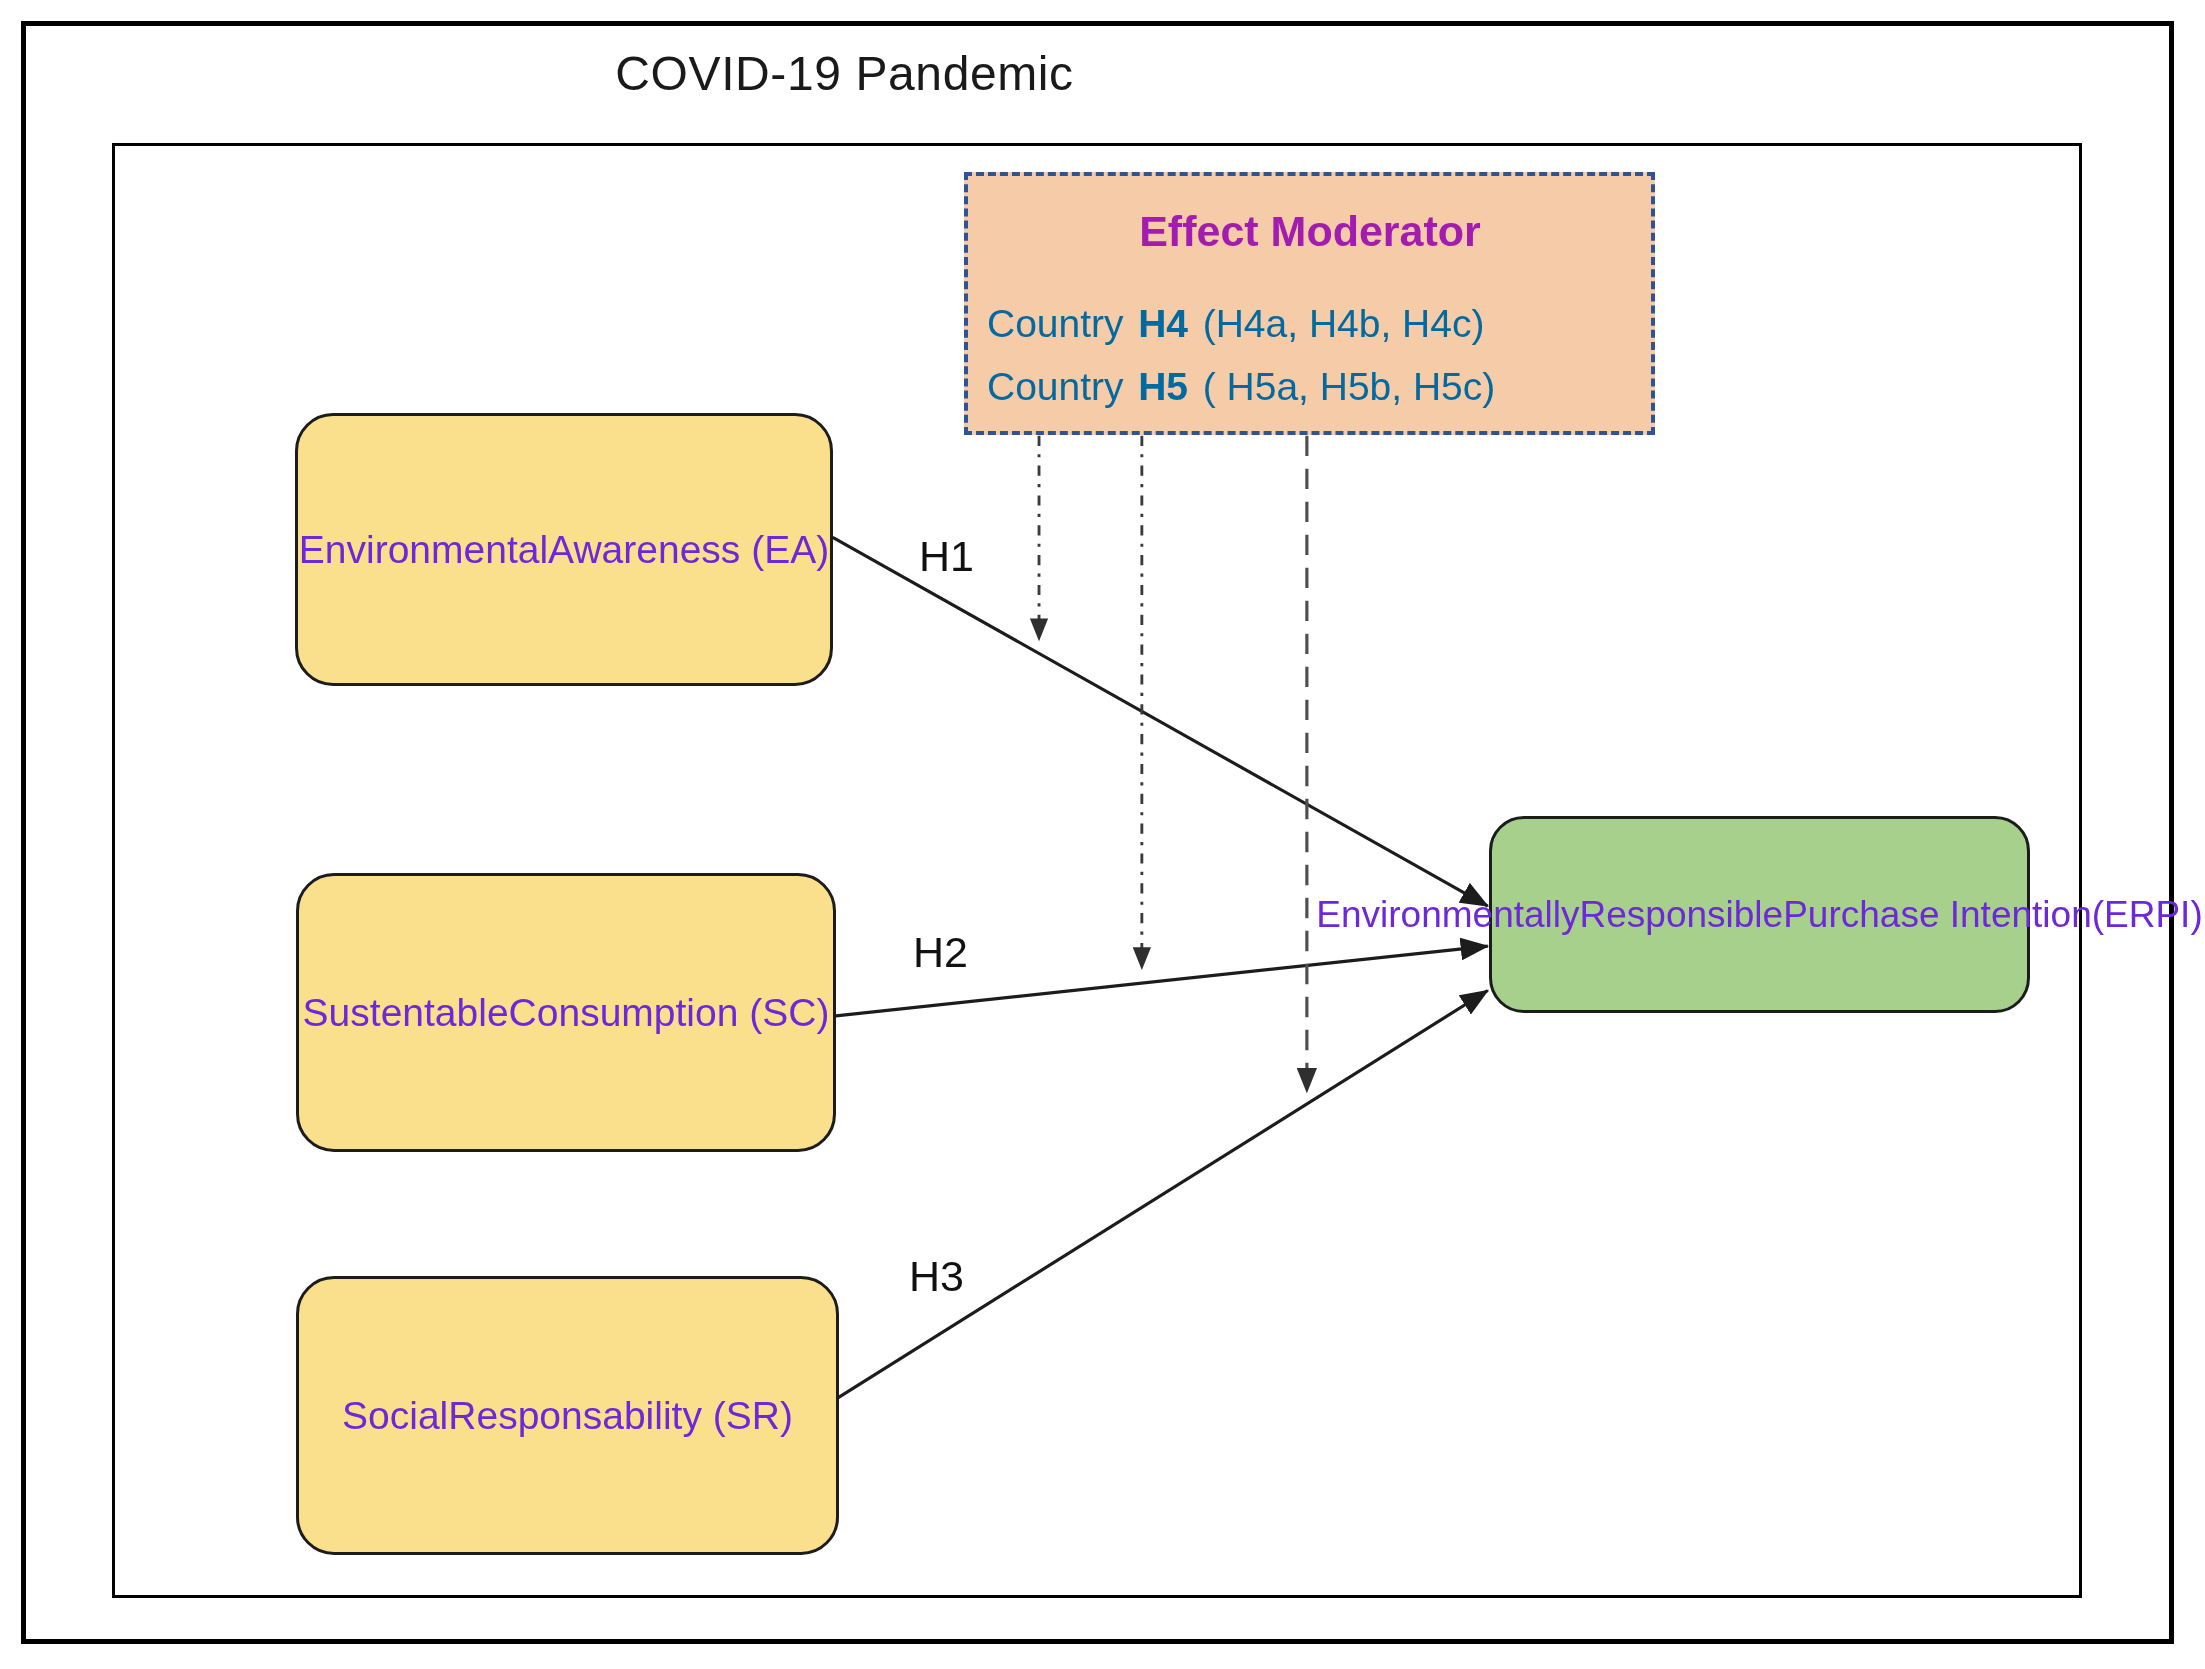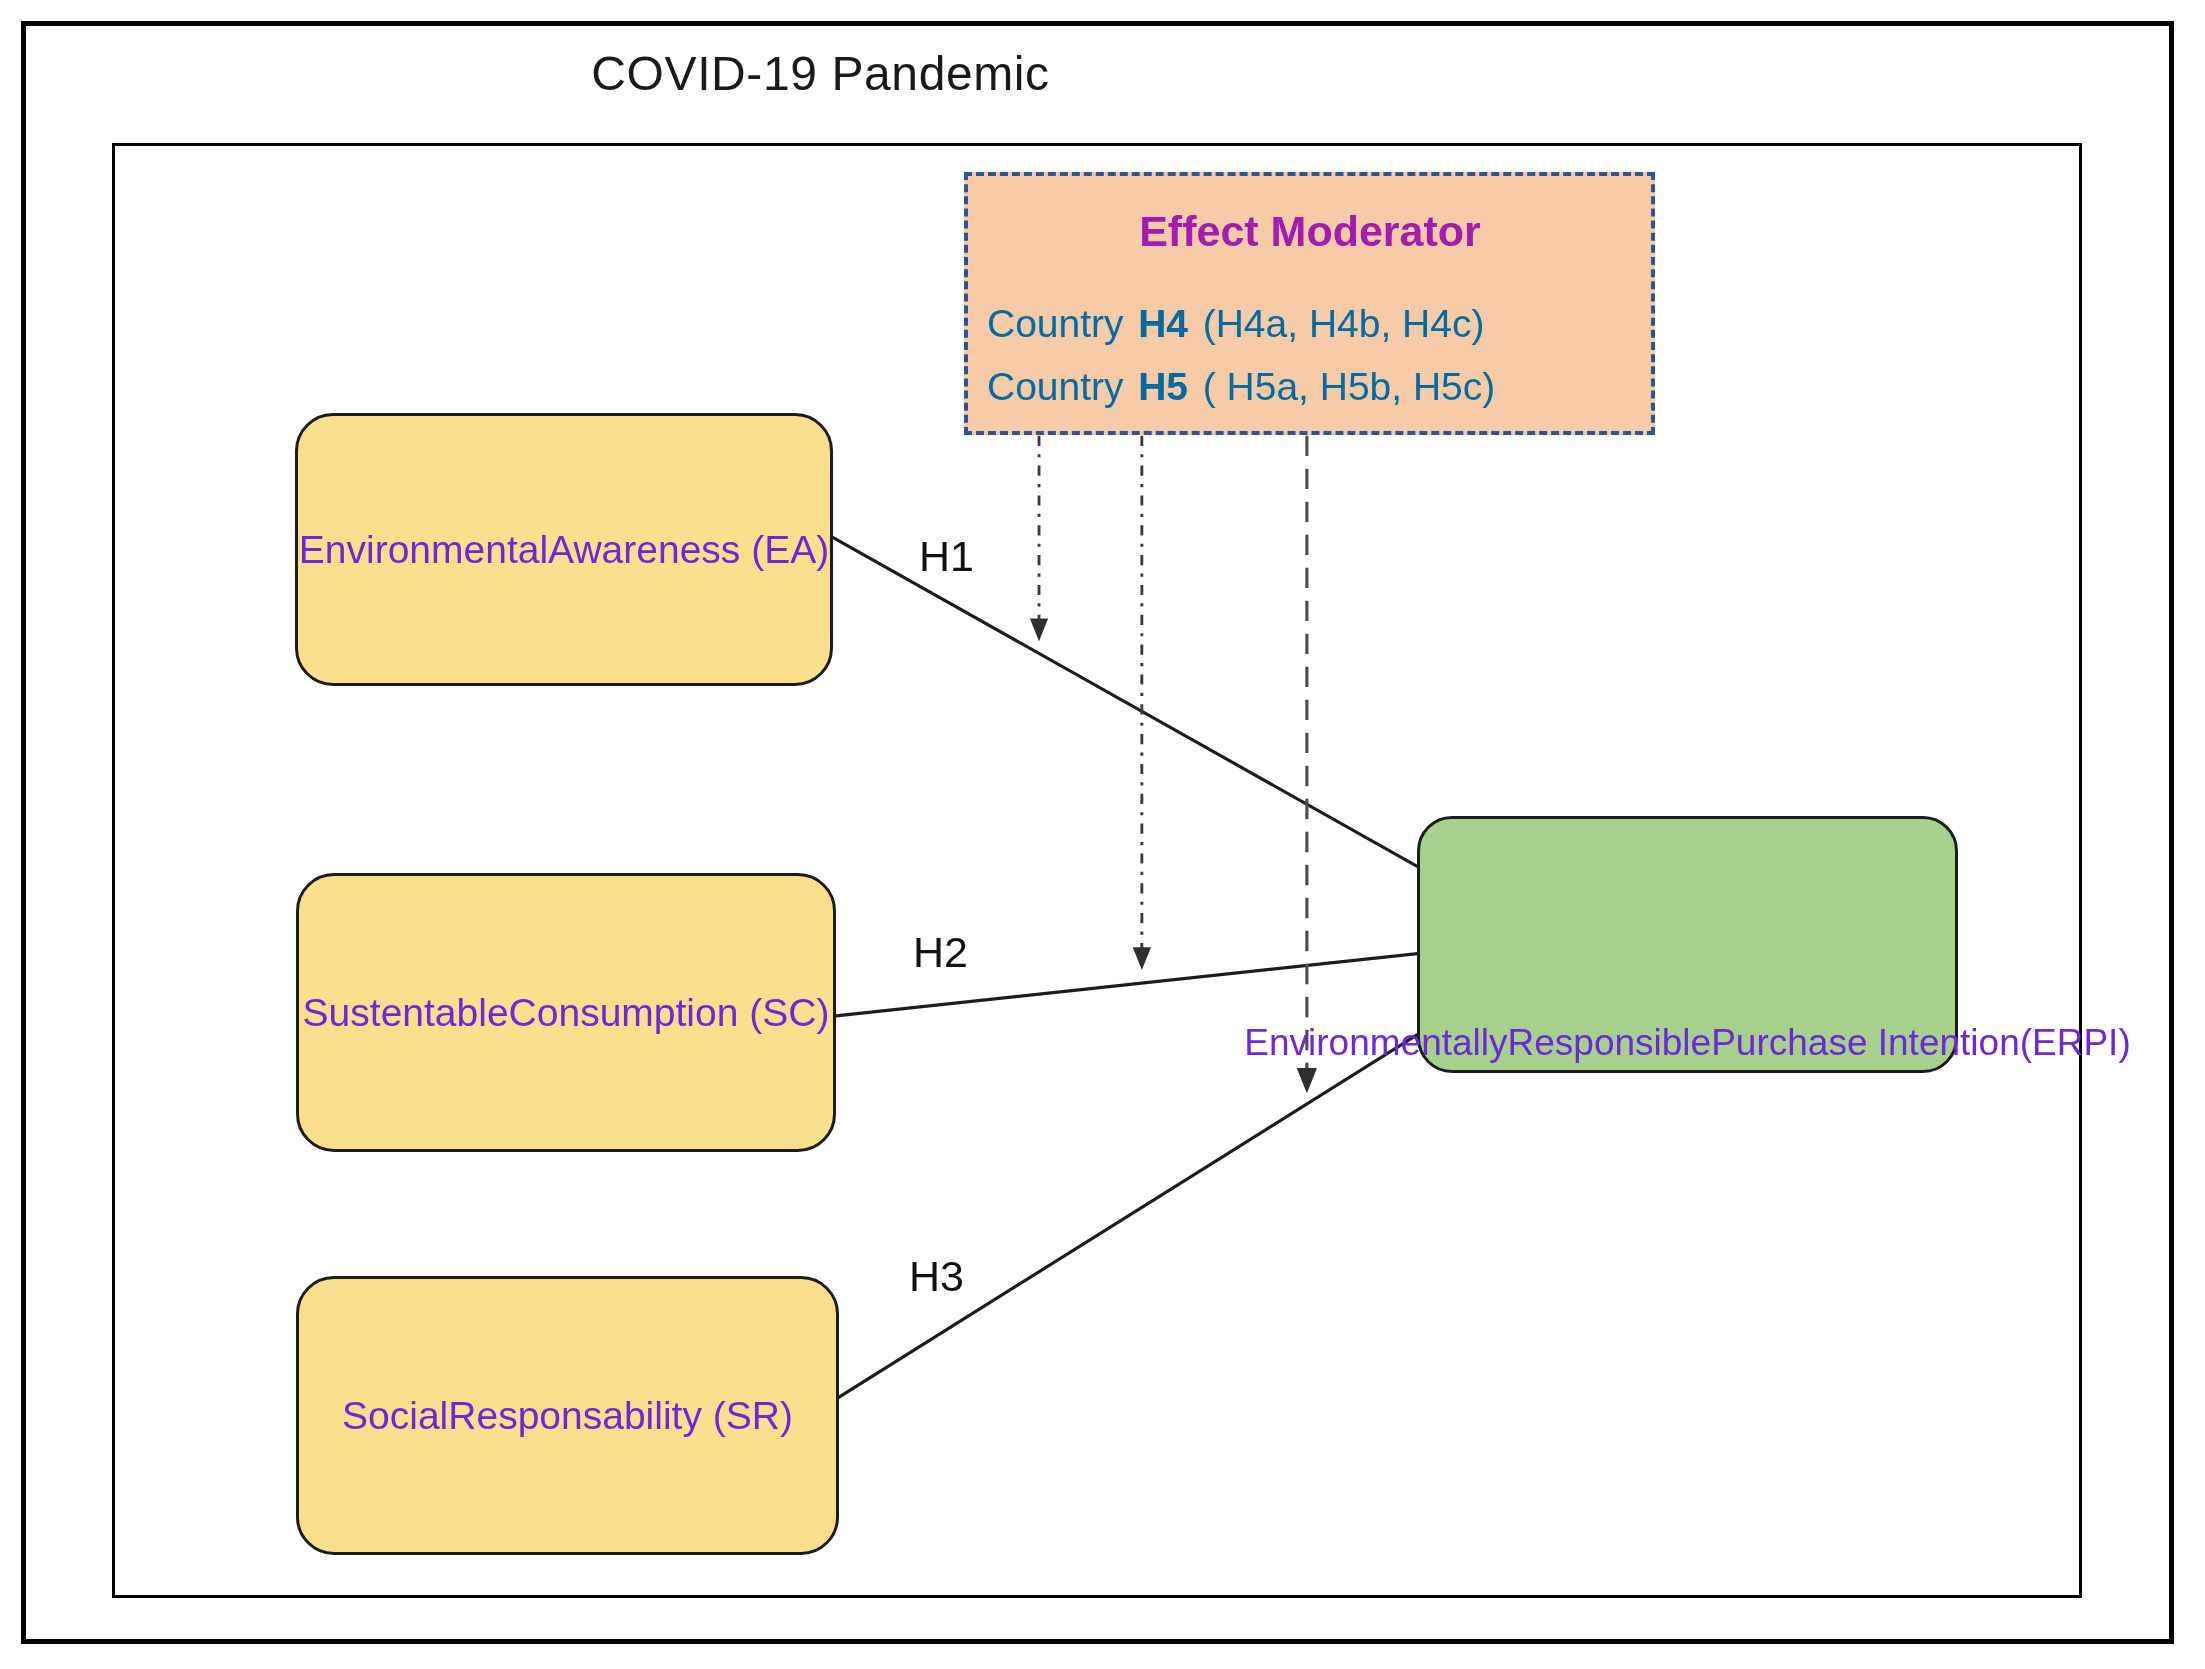--- a/index.html
+++ b/index.html
@@ -19,21 +19,21 @@
   }
   .outer-frame {
     position: absolute;
     left: 21px; top: 21px;
     width: 2153px; height: 1623px;
     border: 5.7px solid #000000;
     box-sizing: border-box;
   }
   .diagram-title {
     position: absolute;
-    left: 484px; top: 46px;
+    left: 508px; top: 46px;
     width: 673px;
     text-align: center;
     font-size: 48px;
     color: #1a1a1a;
     letter-spacing: 0.6px;
     white-space: nowrap;
   }
   .inner-frame {
     position: absolute;
     left: 112px; top: 143px;
@@ -86,21 +86,21 @@
   }
   .node.green {
     background: #A7D08D;
     border-radius: 35px;
     font-size: 37px;
     line-height: 1.5;
   }
   .node-ea { left: 295px; top: 413px;  width: 538px; height: 273px; }
   .node-sc { left: 296px; top: 873px; width: 540px; height: 279px; }
   .node-sr { left: 296px; top: 1276px; width: 543px; height: 279px; }
-  .node-erpi { left: 1417px; top: 816px; width: 541px; height: 257px; align-items: flex-end; }
+  .node-erpi { left: 1489px; top: 816px; width: 541px; height: 197px; }
   .node .line { white-space: nowrap; }
   
   .h-label {
     position: absolute;
     font-size: 43px;
     font-weight: normal;
     color: #111111;
     white-space: nowrap;
   }
   .h1-label { left: 919px; top: 532px; }

